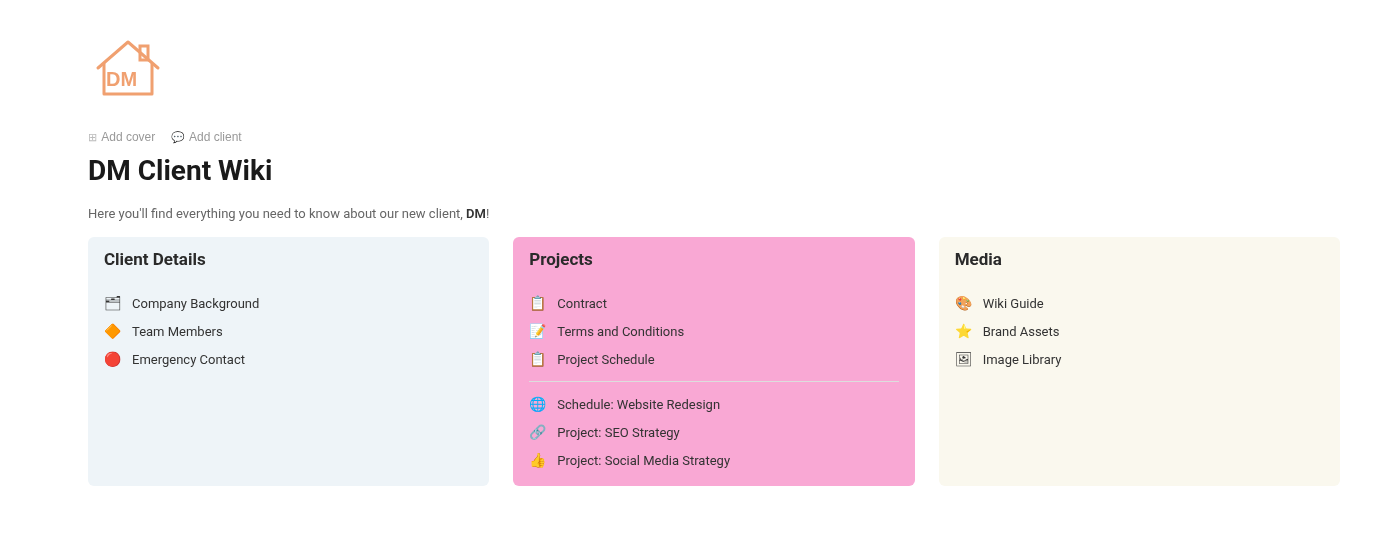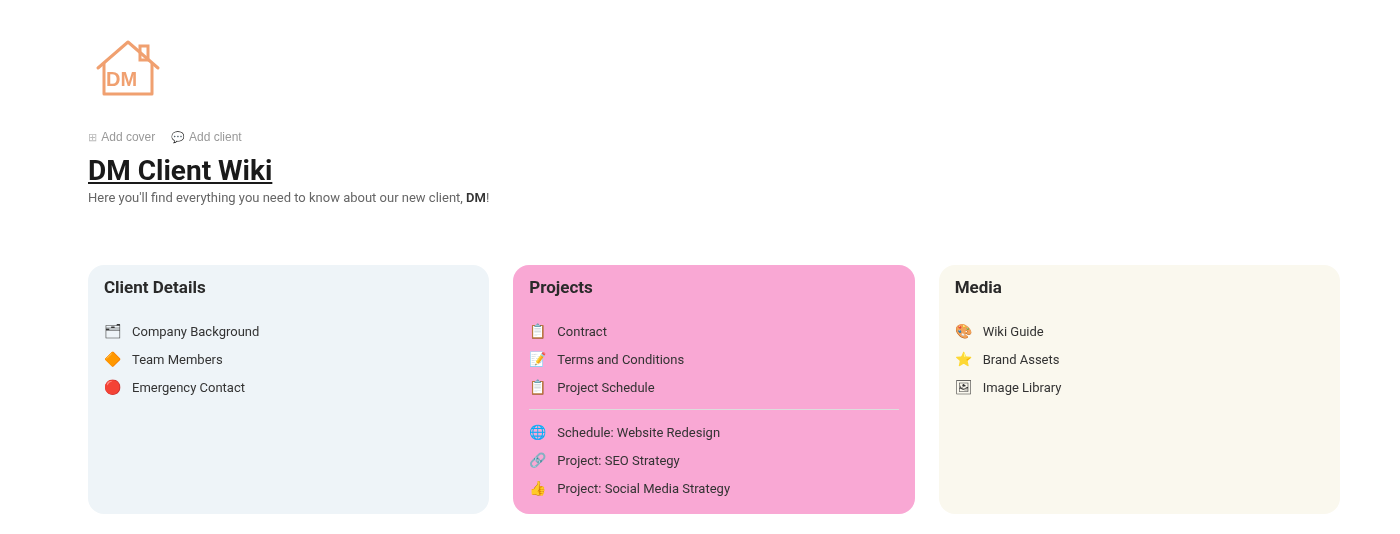--- a/index.html
+++ b/index.html
@@ -45,51 +45,49 @@
 
     .toolbar-icon {
       font-size: 11px;
       color: #bbb;
     }
 
     .page-title {
       font-size: 28px;
       font-weight: 700;
       color: #1a1a1a;
-      margin-bottom: 3px;
-      text-decoration: underline;
+      margin-bottom: 19px;
     }
 
     .page-subtitle {
       font-size: 13px;
       color: #666;
-      margin-bottom: 44px;
+      margin-bottom: 16px;
     }
 
     .page-subtitle .highlight {
       color: #4a9eff;
     }
 
     .page-subtitle .bold {
       font-weight: 600;
       color: #333;
     }
 
     .columns {
       display: grid;
       grid-template-columns: 1fr 1fr 1fr;
       gap: 24px;
       max-width: 1280px;
     }
 
     .column-section {
       background: #f0f4f0;
-      border-radius: 16px;
+      border-radius: 6px;
       overflow: hidden;
-      margin-top: 16px;
     }
 
     .column-section.projects-bg {
       background: #f9a8d4;
     }
 
     .column-section.media-bg {
       background: #faf8ee;
     }
 

